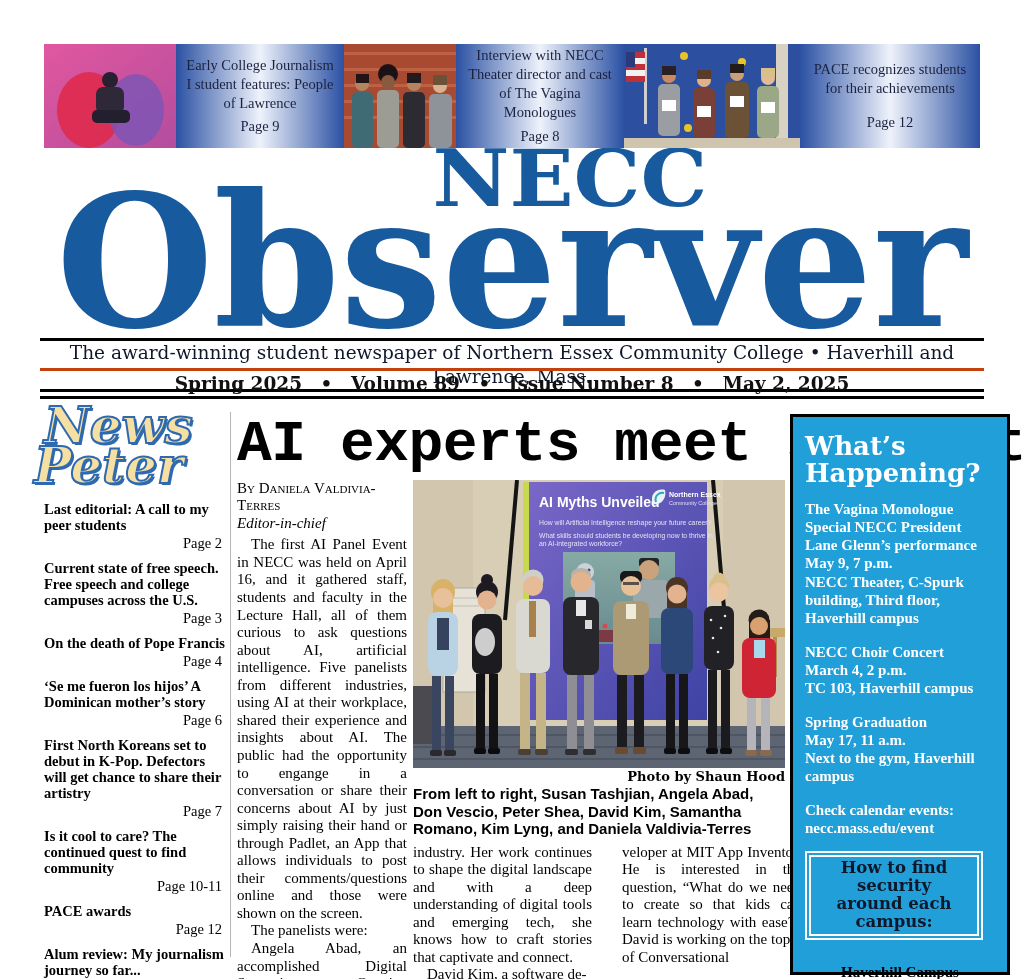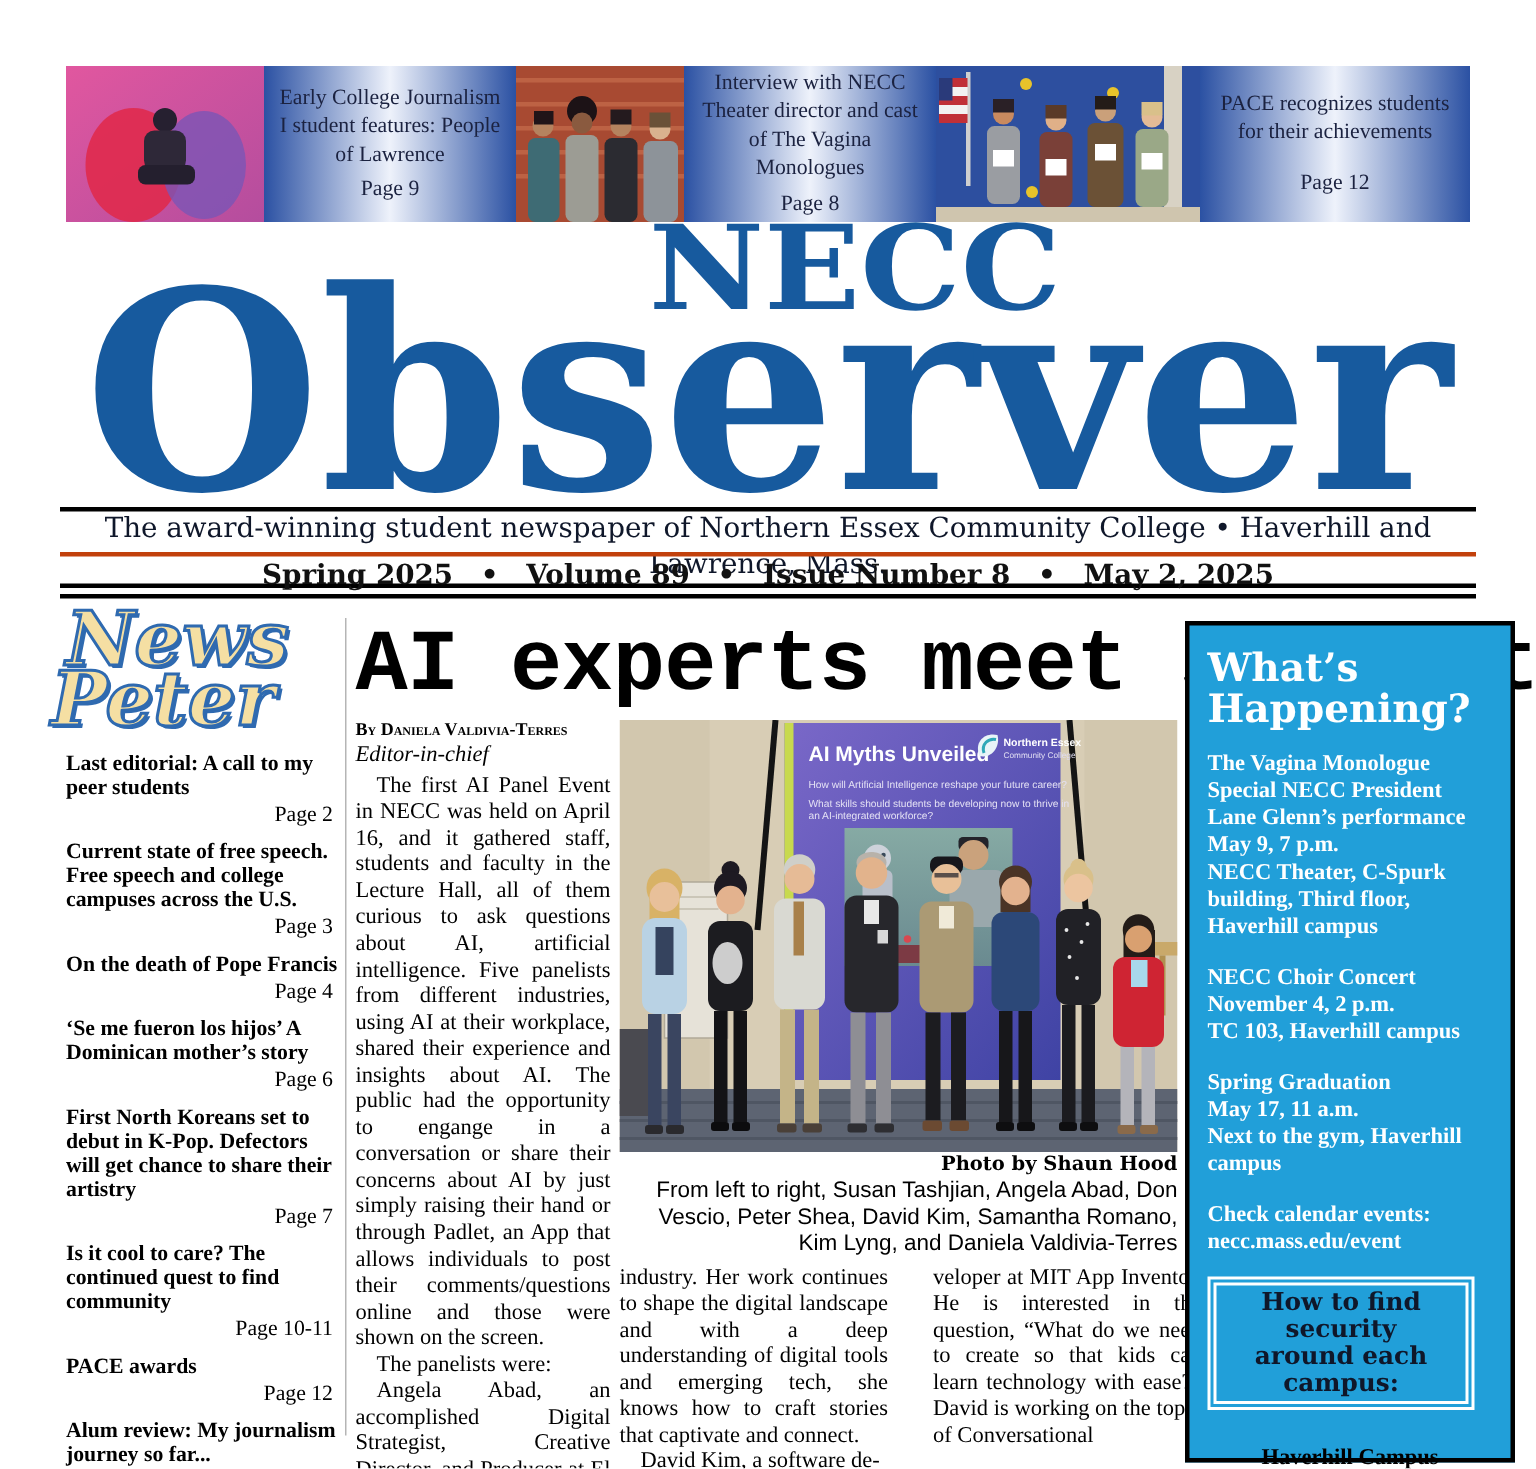--- a/index.html
+++ b/index.html
@@ -34,28 +34,28 @@
   .nb-title{font-weight:bold;font-size:14.5px;line-height:1.1;}
   .nb-page{font-size:14.5px;text-align:right;padding-right:4px;line-height:1.25;}
   .col-divider{position:absolute;left:230px;top:412px;width:1px;height:545px;background:#b5b5b5;}
 
   
   .article{position:absolute;left:237px;top:400px;width:548px;}
   .headline{font-family:Liberation Mono, monospace;font-weight:bold;font-size:58px;line-height:1.05;
      letter-spacing:-0.5px;white-space:nowrap;margin:15px 0 4px 0;}
   .article-row{display:flex;gap:6px;}
   .byline-col{width:170px;flex:none;}
-  .byline{font-weight:bold;font-size:12px;font-variant:small-caps;line-height:1.15;}
+  .byline{font-weight:normal;font-size:15px;font-variant:small-caps;line-height:1.15;}
   .role{font-style:italic;font-size:15px;margin:1px 0 4px 0;}
   .body-text p{margin:0;font-size:15px;line-height:1.17;text-align:justify;text-indent:14px;}
   .body-text p.noindent{text-indent:0;}
   .photo-block{width:372px;flex:none;}
   .main-photo{display:block;width:372px;height:288px;}
   .photo-credit{font-family:"DejaVu Serif",serif;font-weight:bold;font-size:13px;text-align:right;line-height:1.2;margin-top:1px;}
-  .caption{font-family:"Liberation Sans",sans-serif;font-weight:normal;font-size:15px;line-height:1.16;margin-top:1px;text-align:right;}
+  .caption{font-family:"Liberation Sans",sans-serif;font-weight:bold;font-size:15px;line-height:1.16;margin-top:1px;}
   .cols2{display:flex;gap:30px;margin-top:6px;}
   .cols2 .c{width:179px;flex:none;}
   .continued{font-style:italic;font-size:15.5px;text-align:right;margin-top:22px;padding-right:2px;}
 
   
   .happening{position:absolute;left:790px;top:414px;width:220px;height:561px;box-sizing:border-box;
      background:#219fd9;border:3px solid #000;padding:12px 12px;color:#fff;}
   .wh-title{font-family:"DejaVu Serif",serif;font-weight:bold;font-size:26px;line-height:1.05;margin:4px 0 12px 0;}
   .event{font-weight:bold;font-size:15px;line-height:1.22;white-space:pre-line;margin:0 0 15px 0;}
   .security-box{border:2px solid #fff;outline:2px solid #fff;outline-offset:2px;margin:18px 16px 12px 4px;
@@ -403,21 +403,21 @@
       <div>Happening?</div>
     </div>
     <p class="event">The Vagina Monologue
 Special NECC President
 Lane Glenn’s performance
 May 9, 7 p.m.
 NECC Theater, C-Spurk
 building, Third floor,
 Haverhill campus</p>
     <p class="event">NECC Choir Concert
-November 4, 2 p.m.
+March 4, 2 p.m.
 TC 103, Haverhill campus</p>
     <p class="event">Spring Graduation
 May 17, 11 a.m.
 Next to the gym, Haverhill
 campus</p>
     <p class="event">Check calendar events:
 necc.mass.edu/event</p>
 
     <div class="security-box">How to find security
 around each campus:</div>

